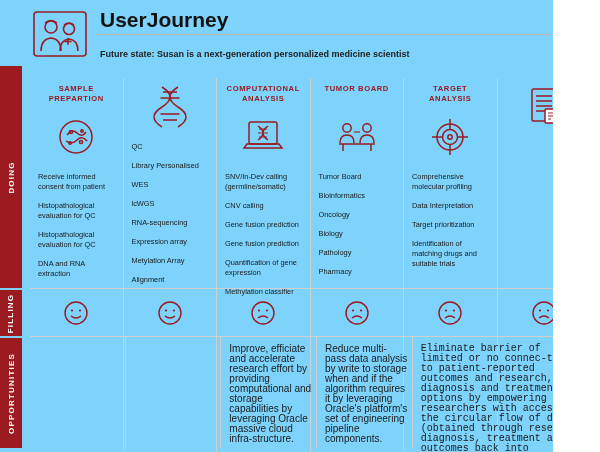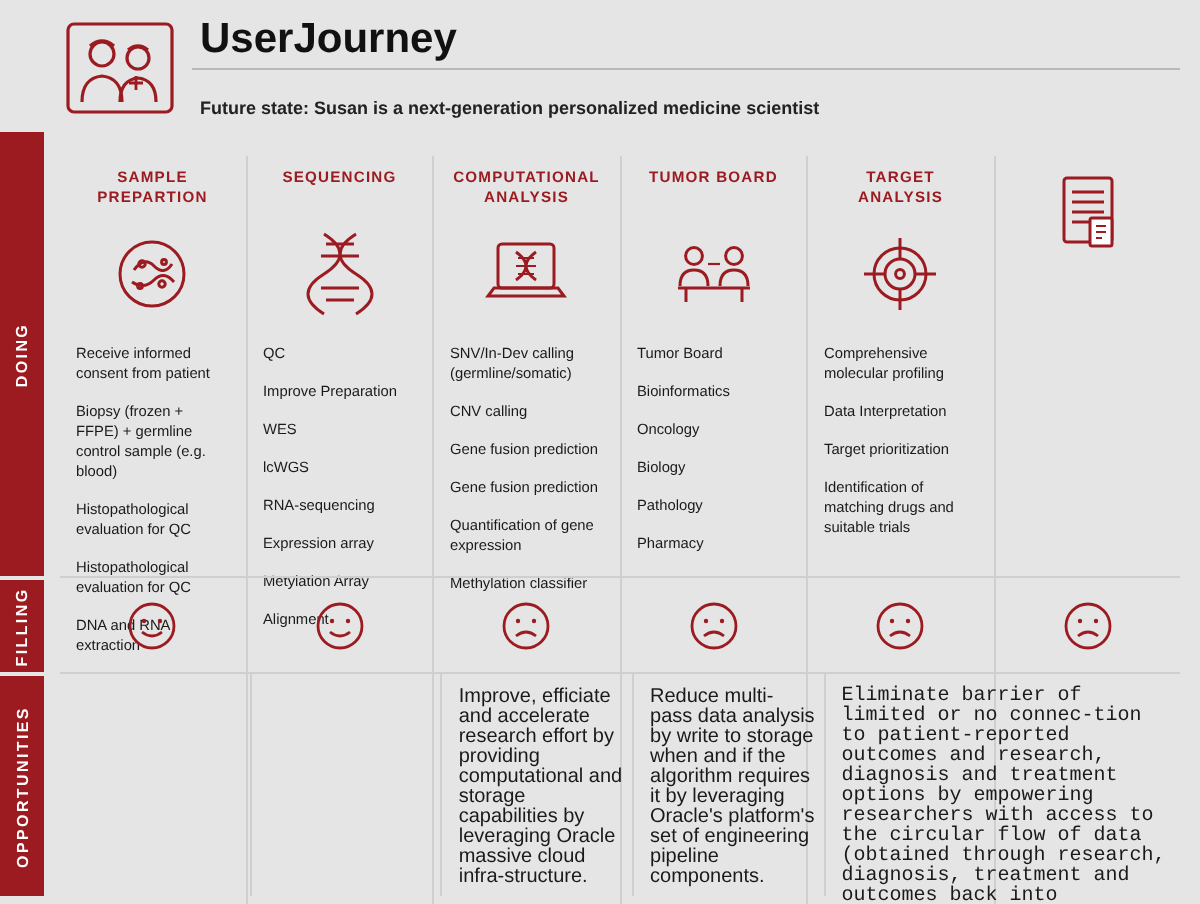--- a/index.html
+++ b/index.html
@@ -4,22 +4,22 @@
 <style>
   * { box-sizing: border-box; }
   html, body {
     margin: 0; padding: 0;
     width: 600px; height: 452px;
     background: #ffffff;
     font-family: "Liberation Sans", sans-serif;
   }
   #page {
     position: relative;
-    width: 600px; height: 452px;
-    background: #e5e5e5;
+    width: 553px; height: 452px;
+    background: #7dd3fc;
     overflow: hidden;
   }
 
   
   .header {
     position: absolute;
     left: 30px; top: 6px;
     width: 560px; height: 56px;
     display: flex;
     align-items: center;
@@ -220,41 +220,39 @@
             <path d="M12 26 q6 4 11 -1 q5 -5 10 1"></path>
             <circle cx="17" cy="17" r="1.6"></circle>
             <circle cx="27" cy="27" r="1.6"></circle>
             <circle cx="28" cy="16" r="1.2"></circle>
             <circle cx="16" cy="28" r="1.2"></circle>
           </g>
         </svg>
       </div>
       <div class="col-items">
         <div class="item">Receive informed consent from patient</div>
-        <div class="item">Biopsy (frozen + FFPE) + germline control sample (e.g. blood)</div>
         <div class="item">Histopathological evaluation for QC</div>
         <div class="item">Histopathological evaluation for QC</div>
         <div class="item">DNA and RNA extraction</div>
       </div>
     </div>
 
     <div class="col">
-      <div class="col-title">SEQUENCING</div>
       <div class="col-icon">
         <svg width="34" height="46" viewBox="0 0 34 46">
           <g fill="none" stroke="#9b1b20" stroke-width="1.5">
             <path d="M9 3 q16 10 0 20 q-16 10 0 20"></path>
             <path d="M25 3 q-16 10 0 20 q16 10 0 20"></path>
             <path d="M10 8 l14 0 M7.5 14 l19 0 M7.5 30 l19 0 M10 36 l14 0"></path>
           </g>
         </svg>
       </div>
       <div class="col-items">
         <div class="item">QC</div>
-        <div class="item">Improve Preparation</div>
+        <div class="item">Library Personalised</div>
         <div class="item">WES</div>
         <div class="item">lcWGS</div>
         <div class="item">RNA-sequencing</div>
         <div class="item">Expression array</div>
         <div class="item">Metylation Array</div>
         <div class="item">Alignment</div>
       </div>
     </div>
 
     <div class="col">

